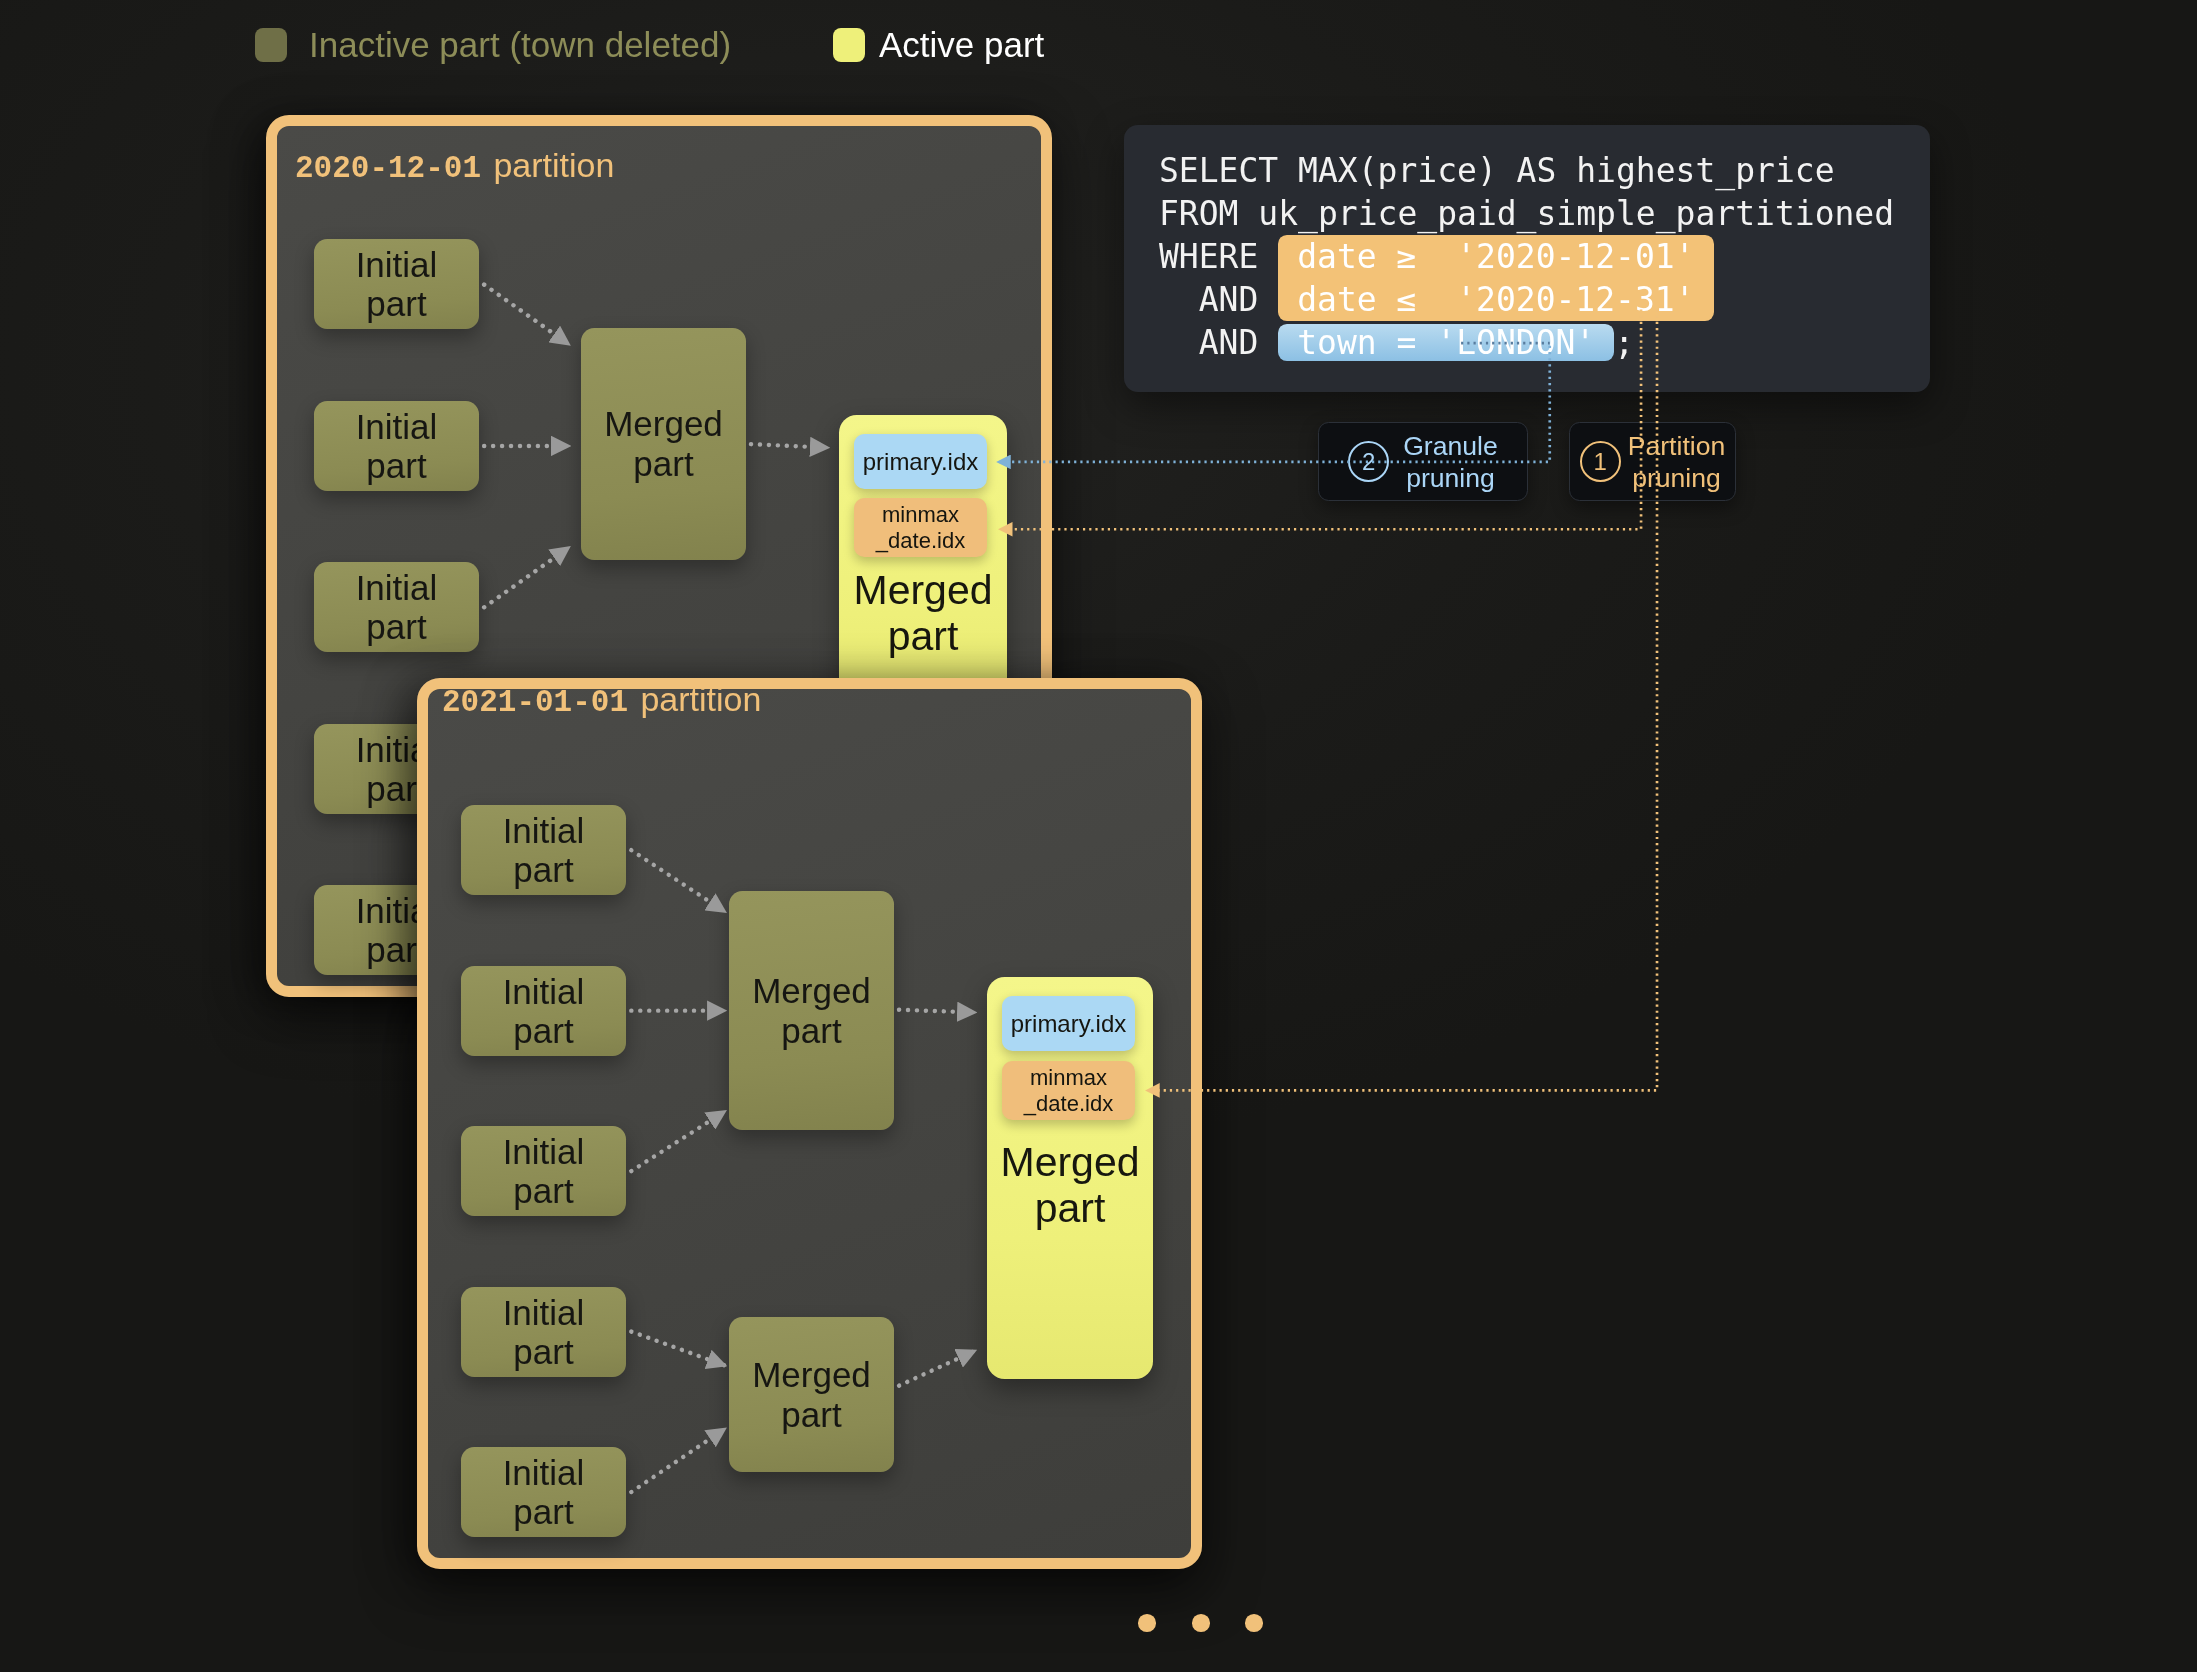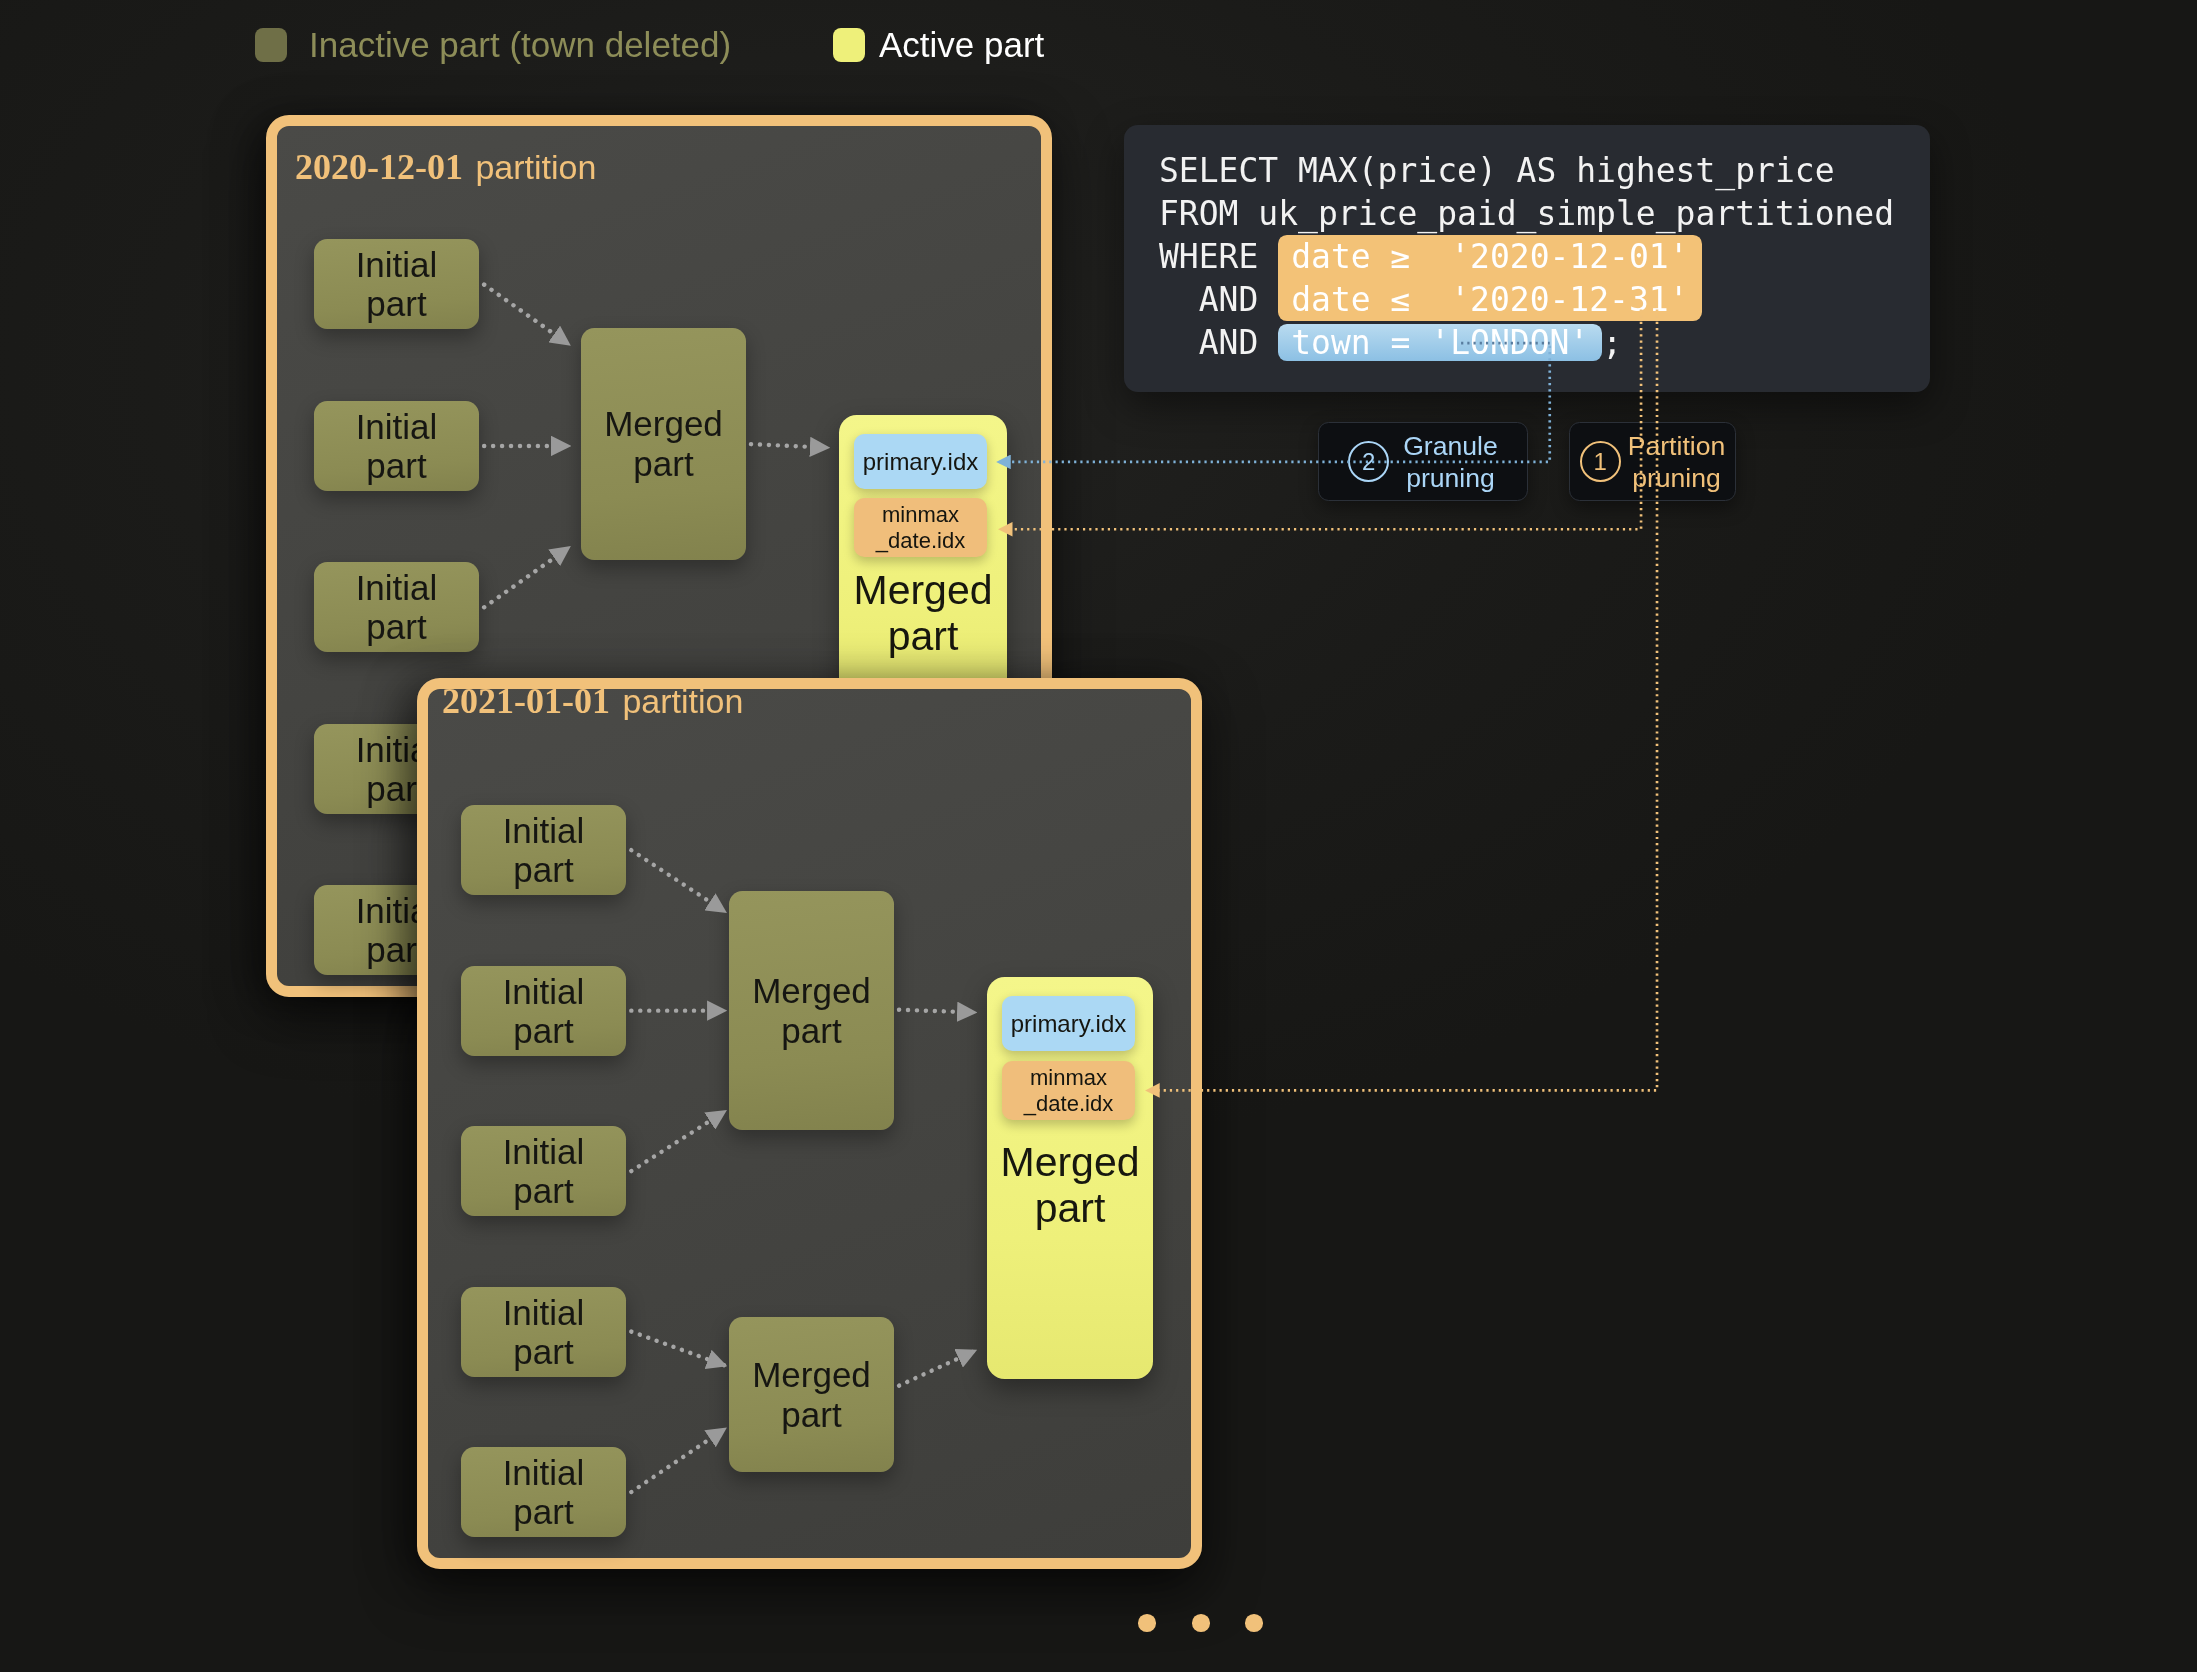--- a/index.html
+++ b/index.html
@@ -16,21 +16,21 @@
   .legend-swatch{width:32px;height:34px;border-radius:8px;}
   .legend-label{font-size:35px;line-height:35px;}
 
   
   .partition{
     border:11.5px solid #f1c17a;border-radius:23px;
     background:linear-gradient(160deg,#4a4a47 0%,#434340 60%,#3e3e3b 100%);
     box-shadow:0 19.5px 53px rgba(0,0,0,.55), -14px 3.5px 39px rgba(0,0,0,.35);
   }
   .ptitle{display:flex;align-items:baseline;white-space:pre;color:#f1c17a;}
-  .ptitle .pdate{font-family:Liberation Serif, serif;font-weight:bold;font-size:36px;}
+  .ptitle .pdate{font-family:Liberation Mono, monospace;font-weight:bold;font-size:31px;}
   .ptitle .psuffix{font-size:34px;margin-left:12.4px;}
 
   
   .part{
     display:flex;flex-direction:column;align-items:center;justify-content:center;
     border-radius:13.3px;color:#161612;text-align:center;
     box-shadow:0 8.9px 19.5px rgba(0,0,0,.30);
   }
   .inactive{background:linear-gradient(175deg,#95955c 0%,#8b8b53 70%,#82824d 100%);}
   .ip{width:165px;height:90px;font-size:35px;line-height:39px;}
@@ -50,21 +50,21 @@
   
   .sqlbox{
     left:1124px;top:125px;width:806px;height:267px;border-radius:14px;
     background:#282b31;box-shadow:0 14px 39px rgba(0,0,0,.45);
     padding:24px 0 0 35px;box-sizing:border-box;
   }
   .sql-line{
     white-space:pre;font-family:"DejaVu Sans Mono", monospace;
     font-size:33px;line-height:43px;color:#f2f2f2;
   }
-  .hl{display:inline-block;padding:0 13px;color:#ffffff;}
+  .hl{display:inline-block;padding:0 19px;color:#ffffff;}
   .hl-o1{background:#f3c277;border-radius:8.9px 8.9px 0 0;line-height:43px;}
   .hl-o2{background:#f3c277;border-radius:0 0 8.9px 8.9px;line-height:43px;}
   .hl-b{background:linear-gradient(180deg,#b9dbf0 0%,#8cc0e4 100%);border-radius:8.9px;line-height:37px;}
 
   
   .plabel{
     display:flex;align-items:center;justify-content:center;gap:14px;
     background:#0d0f12;border:1.3px solid #2b3038;border-radius:10.6px;
     box-shadow:0 7px 17.7px rgba(0,0,0,.4);
   }

